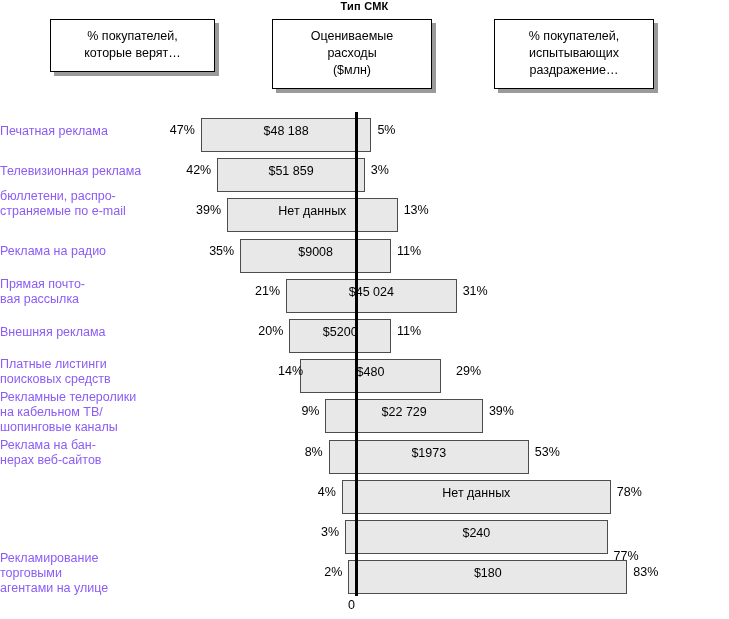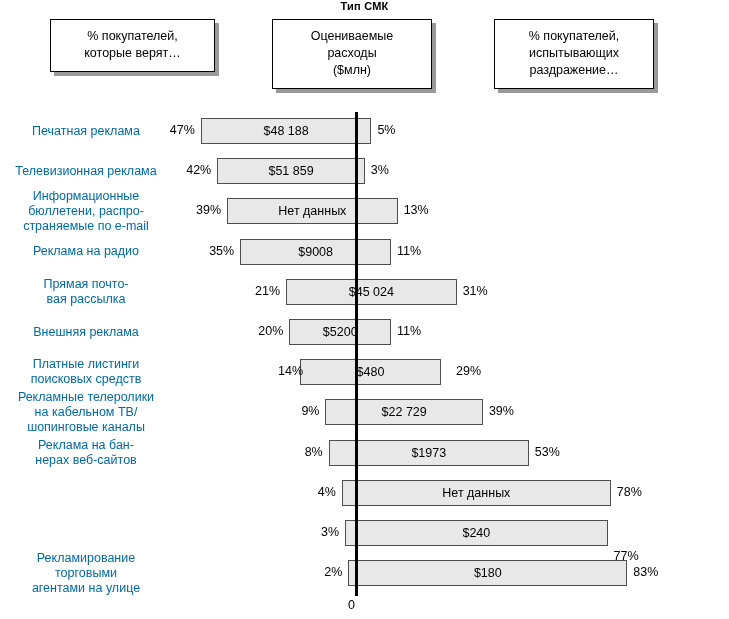--- a/index.html
+++ b/index.html
@@ -60,36 +60,36 @@
     position: absolute;
     left: 0;
     width: 729px;
     height: 26px;
   }
 
   .row-label {
     position: absolute;
     left: 0px;
     width: 172px;
-    text-align: center;
+    text-align: left;
     font-size: 12.5px;
     line-height: 15px;
-    color: #0369a1;
+    color: #8b5cf6;
   }
 
   .pct-left {
     position: absolute;
     font-size: 12.5px;
     text-align: right;
     color: #000;
   }
 
   .bar {
     position: absolute;
-    height: 26px;
+    height: 34px;
     background: #e8e8e8;
     border: 1px solid #4d4d4d;
     box-sizing: border-box;
   }
 
   .bar-value {
     position: absolute;
     top: 0;
     left: 0;
     right: 0;
@@ -167,21 +167,20 @@
         <div>Телевизионная реклама</div>
       </div>
       <div class="bar" style="left: 217.24px; width: 147.6px;">
         <div class="bar-value">$51 859</div>
       </div>
       <div class="pct-left" style="left: 175.24px; width: 36px; top: 5px;">42%</div>
       <div class="pct-right" style="left: 370.84px; top: 5px;">3%</div>
     </div>
     <div class="row" style="top: 86.4px;">
       <div class="row-label" style="top: -9.5px;">
-        <div>Информационные</div>
         <div>бюллетени, распро-</div>
         <div>страняемые по e-mail</div>
       </div>
       <div class="bar" style="left: 227.08px; width: 170.56px;">
         <div class="bar-value">Нет данных</div>
       </div>
       <div class="pct-left" style="left: 185.08px; width: 36px; top: 5px;">39%</div>
       <div class="pct-right" style="left: 403.64px; top: 5px;">13%</div>
     </div>
     <div class="row" style="top: 126.6px;">

